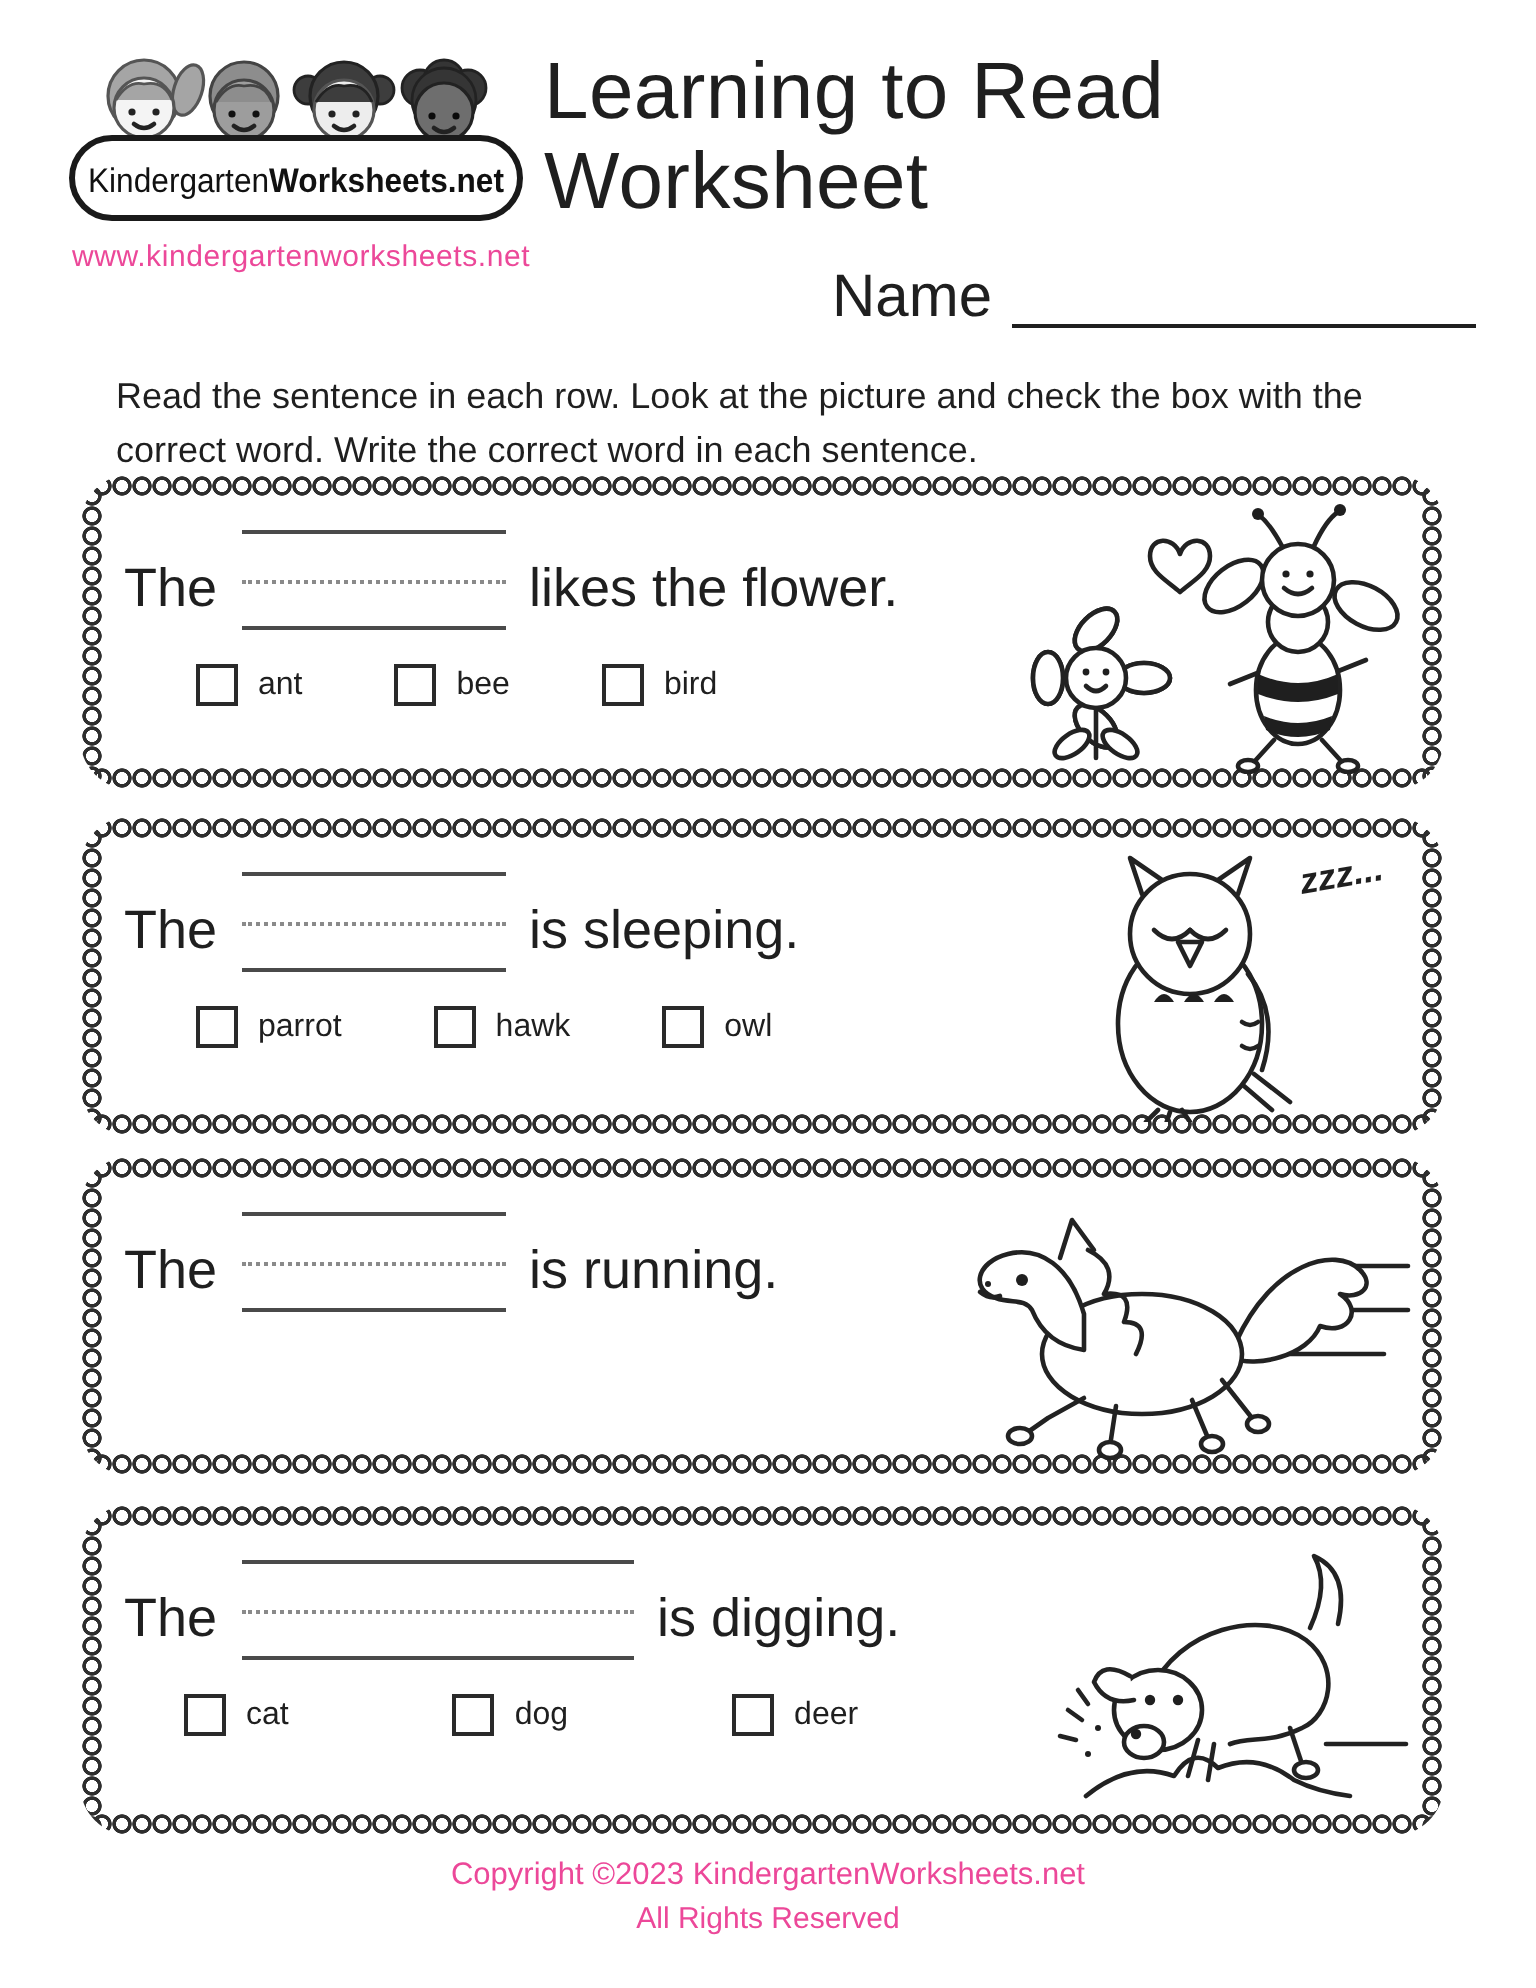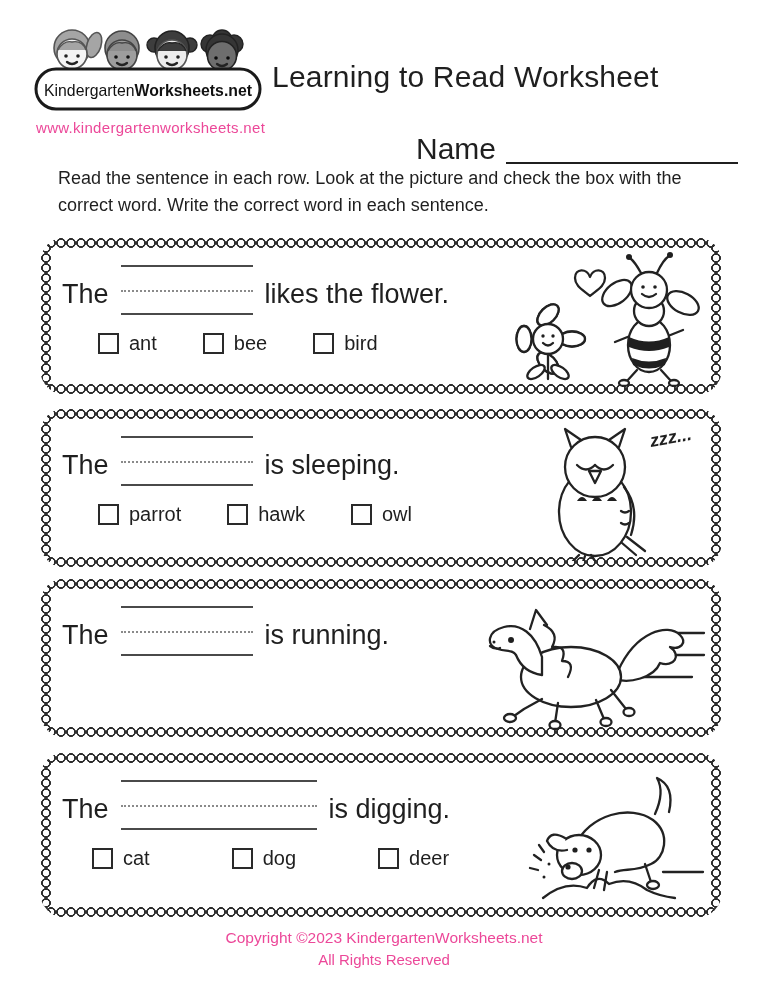--- a/index.html
+++ b/index.html
@@ -4,26 +4,26 @@
 <style>
   html,body{margin:0;padding:0;background:#fff;}
   .page{
     position:relative;width:768px;height:994px;background:#ffffff;overflow:hidden;
     font-family:"Liberation Sans", sans-serif;color:#1f1f1f;
   }
   
   .logo{position:absolute;left:34px;top:12px;width:230px;}
   .logo-url{font-size:15px;color:#ec4899;margin-top:3px;margin-left:2px;letter-spacing:.3px;}
   .titles{position:absolute;left:272px;top:24px;width:480px;}
-  .title1{font-size:30px;letter-spacing:.2px;margin-top:36px;}
+  .title1{font-size:40px;letter-spacing:.2px;}
   .title2{font-size:29px;margin-top:14px;margin-left:20px;}
   .name-row{position:absolute;left:416px;top:132px;width:322px;display:flex;align-items:flex-end;gap:10px;}
   .name-label{font-size:30px;line-height:1;}
   .name-line{flex:1;border-bottom:2px solid #1f1f1f;height:30px;}
-  .instructions{position:absolute;left:58px;top:165px;width:650px;font-size:18px;line-height:1.52;margin:0;}
+  .instructions{position:absolute;left:58px;top:185px;width:650px;font-size:18px;line-height:1.52;margin:0;}
   
   .cards{position:absolute;left:40px;top:237px;width:682px;}
   .card{position:relative;width:682px;background:#fff;}
   .card::before{
     content:"";position:absolute;inset:0;border-radius:26px;pointer-events:none;
     background-image:
       radial-gradient(circle, rgba(255,255,255,0) 2.9px, #2e2e2e 3.1px 4.7px, rgba(255,255,255,0) 5px),
       radial-gradient(circle, rgba(255,255,255,0) 2.9px, #2e2e2e 3.1px 4.7px, rgba(255,255,255,0) 5px),
       radial-gradient(circle, rgba(255,255,255,0) 2.9px, #2e2e2e 3.1px 4.7px, rgba(255,255,255,0) 5px),
       radial-gradient(circle, rgba(255,255,255,0) 2.9px, #2e2e2e 3.1px 4.7px, rgba(255,255,255,0) 5px);
@@ -38,21 +38,21 @@
   .card-left{position:absolute;left:22px;top:28px;right:230px;}
   .sentence{display:flex;align-items:flex-end;gap:12px;font-size:27px;line-height:1;white-space:nowrap;}
   .writing-lines{
     position:relative;display:inline-block;width:132px;height:46px;margin-bottom:-7px;
     border-top:2px solid #4a4a4a;border-bottom:2px solid #4a4a4a;
   }
   .writing-lines.lg{width:196px;}
   .writing-lines::after{
     content:"";position:absolute;left:0;right:0;top:50%;border-top:2px dotted #8a8a8a;
   }
-  .options{display:flex;align-items:center;gap:46px;margin:24px 0 0 36px;font-size:20px;}
+  .options{display:flex;align-items:center;gap:46px;margin:24px 0 0 36px;font-size:16px;}
   .options.wide{gap:82px;margin-left:30px;}
   .opt{display:flex;align-items:center;gap:10px;cursor:pointer;}
   .chk{width:17px;height:17px;border:2px solid #2a2a2a;background:#fff;flex:none;}
   .card-art{position:absolute;right:14px;top:6px;bottom:6px;display:flex;align-items:center;justify-content:flex-end;}
   .card-art svg{display:block;}
   .zzz{font-style:italic;font-weight:bold;font-size:18px;}
   
   .footer{position:absolute;left:0;right:0;top:929px;text-align:center;color:#ec4899;}
   .footer .f1{font-size:15.5px;}
   .footer .f2{font-size:15px;margin-top:4px;}

